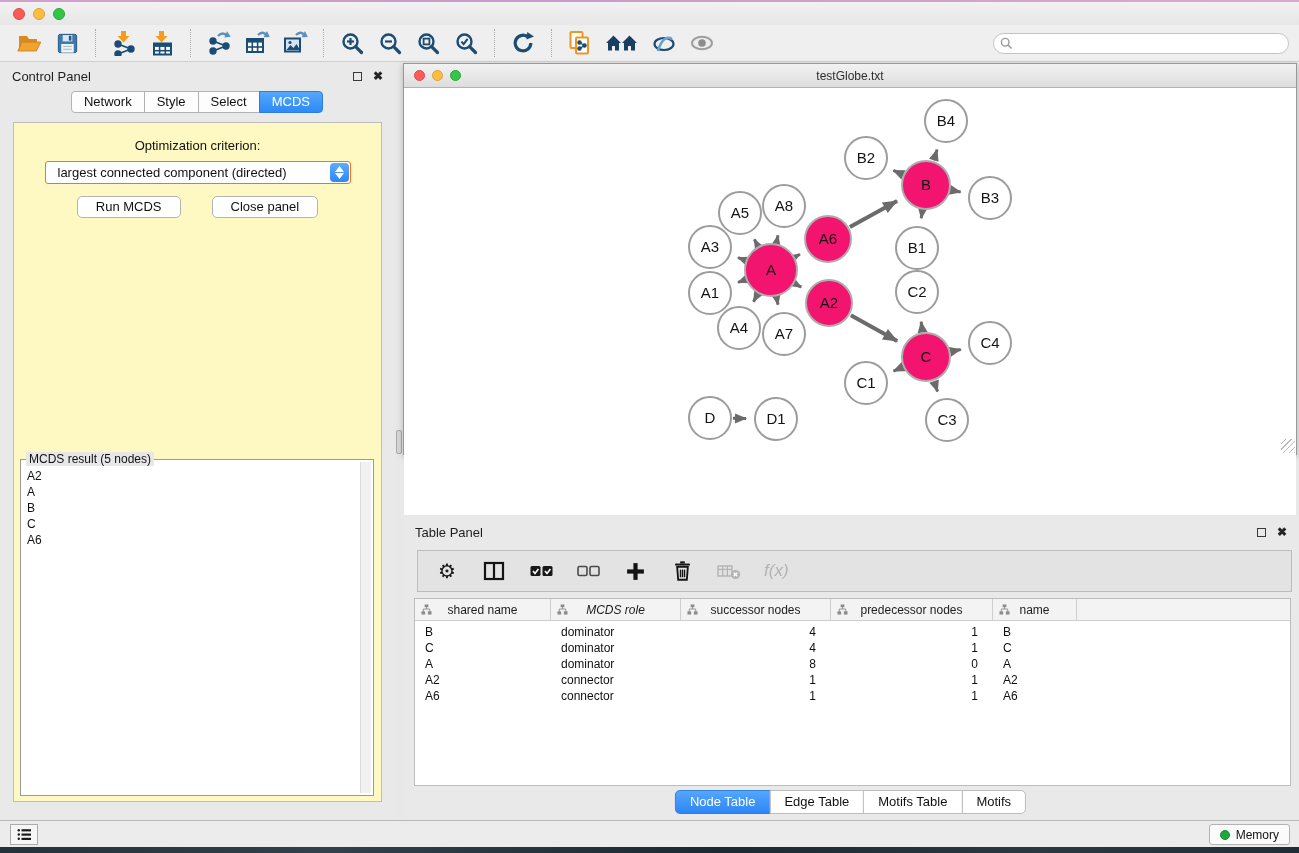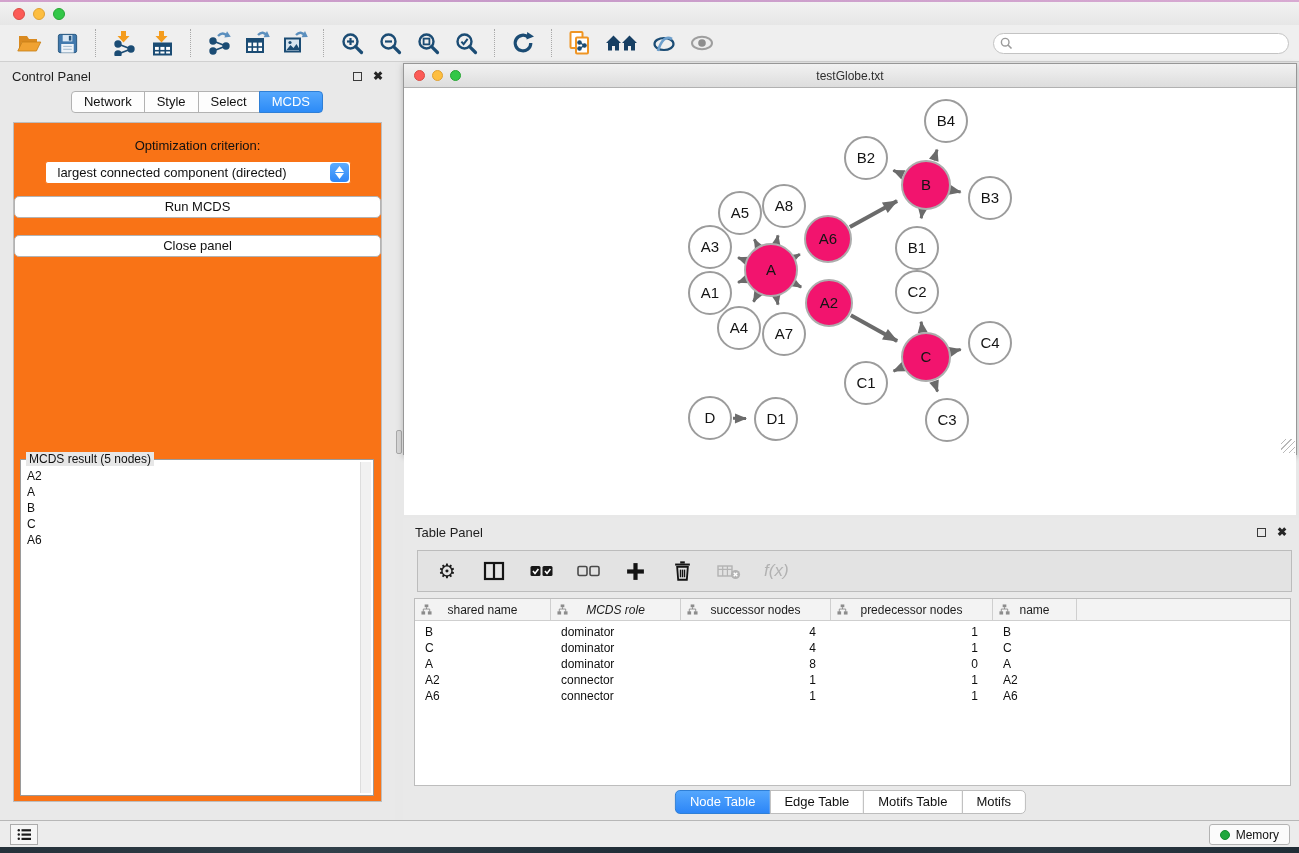--- a/index.html
+++ b/index.html
@@ -40,30 +40,30 @@
   .close-x { font-size:12px; font-weight:bold; color:#262626; line-height:1; }
 
   .cp-tabs { display:flex; justify-content:center; margin-top:1px; }
   .cp-tab { border:1px solid #b2b2b2; background:#fdfdfd; font-size:13px;
     padding:2px 12px 3px; margin-left:-1px; color:#111; }
   .cp-tab:first-child { border-radius:4px 0 0 4px; }
   .cp-tab:last-child  { border-radius:0 4px 4px 0; }
   .cp-tab.active { background:linear-gradient(#54a7fd,#2c8bf7); border-color:#2f7fd6; color:#fff; }
 
   .cp-content { position:absolute; left:13px; top:60px; width:369px; height:680px;
-    border:1px solid #bdbdbd; background:#f97316; }
+    border:1px solid #bdbdbd; background:#fef9c3; }
   .opt-label { text-align:center; margin-top:15px; font-size:13px; color:#111; }
   .opt-row { display:flex; justify-content:center; margin-top:8px; }
   .opt-select { position:relative; width:306px; height:23px; background:#fff;
     border:1px solid #f97316; border-radius:3px; font-size:13px; line-height:21px;
     padding-left:12px; color:#111; }
   .opt-stepper { position:absolute; right:1px; top:1px; width:19px; height:19px;
     border-radius:4px; background:linear-gradient(#5cacfe,#2f87f7);
     display:flex; flex-direction:column; align-items:center; justify-content:center; gap:1px; }
-  .btn-row { display:flex; justify-content:center; gap:17px; margin-top:12px;flex-direction:column; }
+  .btn-row { display:flex; justify-content:center; gap:31px; margin-top:12px; }
   .mac-btn { height:22px; background:#fff; border:1px solid #b3b3b3; border-radius:5px;
     font-size:13px; padding:0 18px; color:#111; line-height:20px; }
 
   .result-fieldset { position:absolute; left:6px; right:7px; top:336px; bottom:5px;
     border:1px solid #9a9a9a; background:#fff; }
   .result-legend { position:absolute; top:-8px; left:5px; background:#e7e7e7;
     font-size:12px; padding:0 3px; color:#111; }
   .result-list { position:absolute; inset:2px 14px 2px 2px; overflow:hidden;
     font-size:12px; padding:6px 0 0 4px; }
   .result-item { line-height:16px; color:#101010; }

